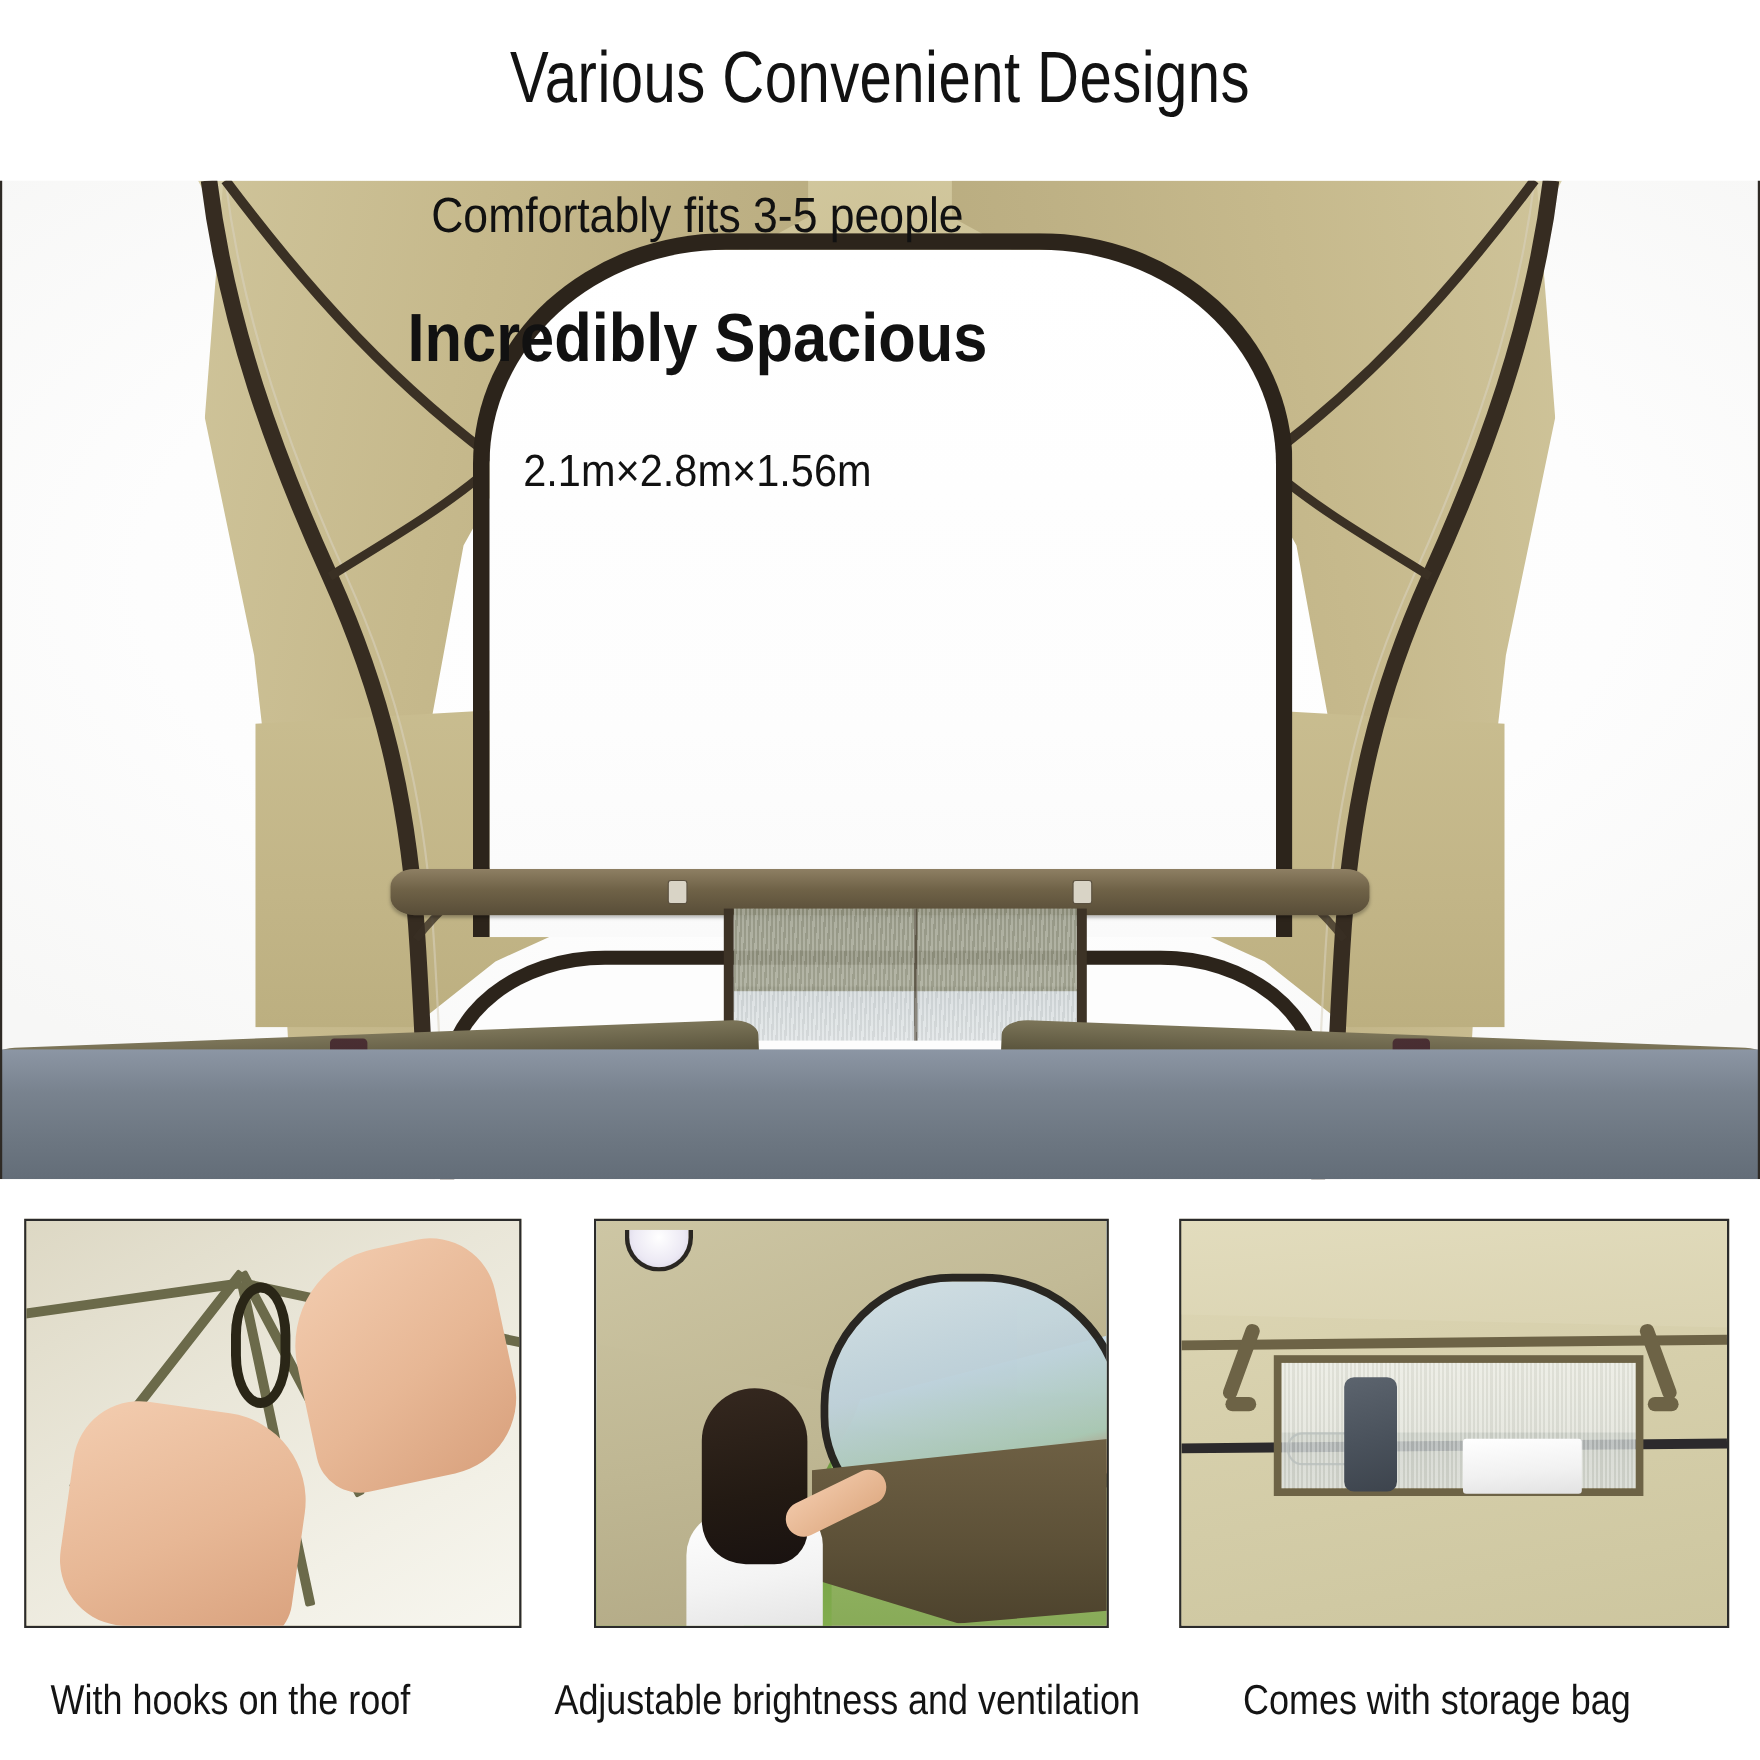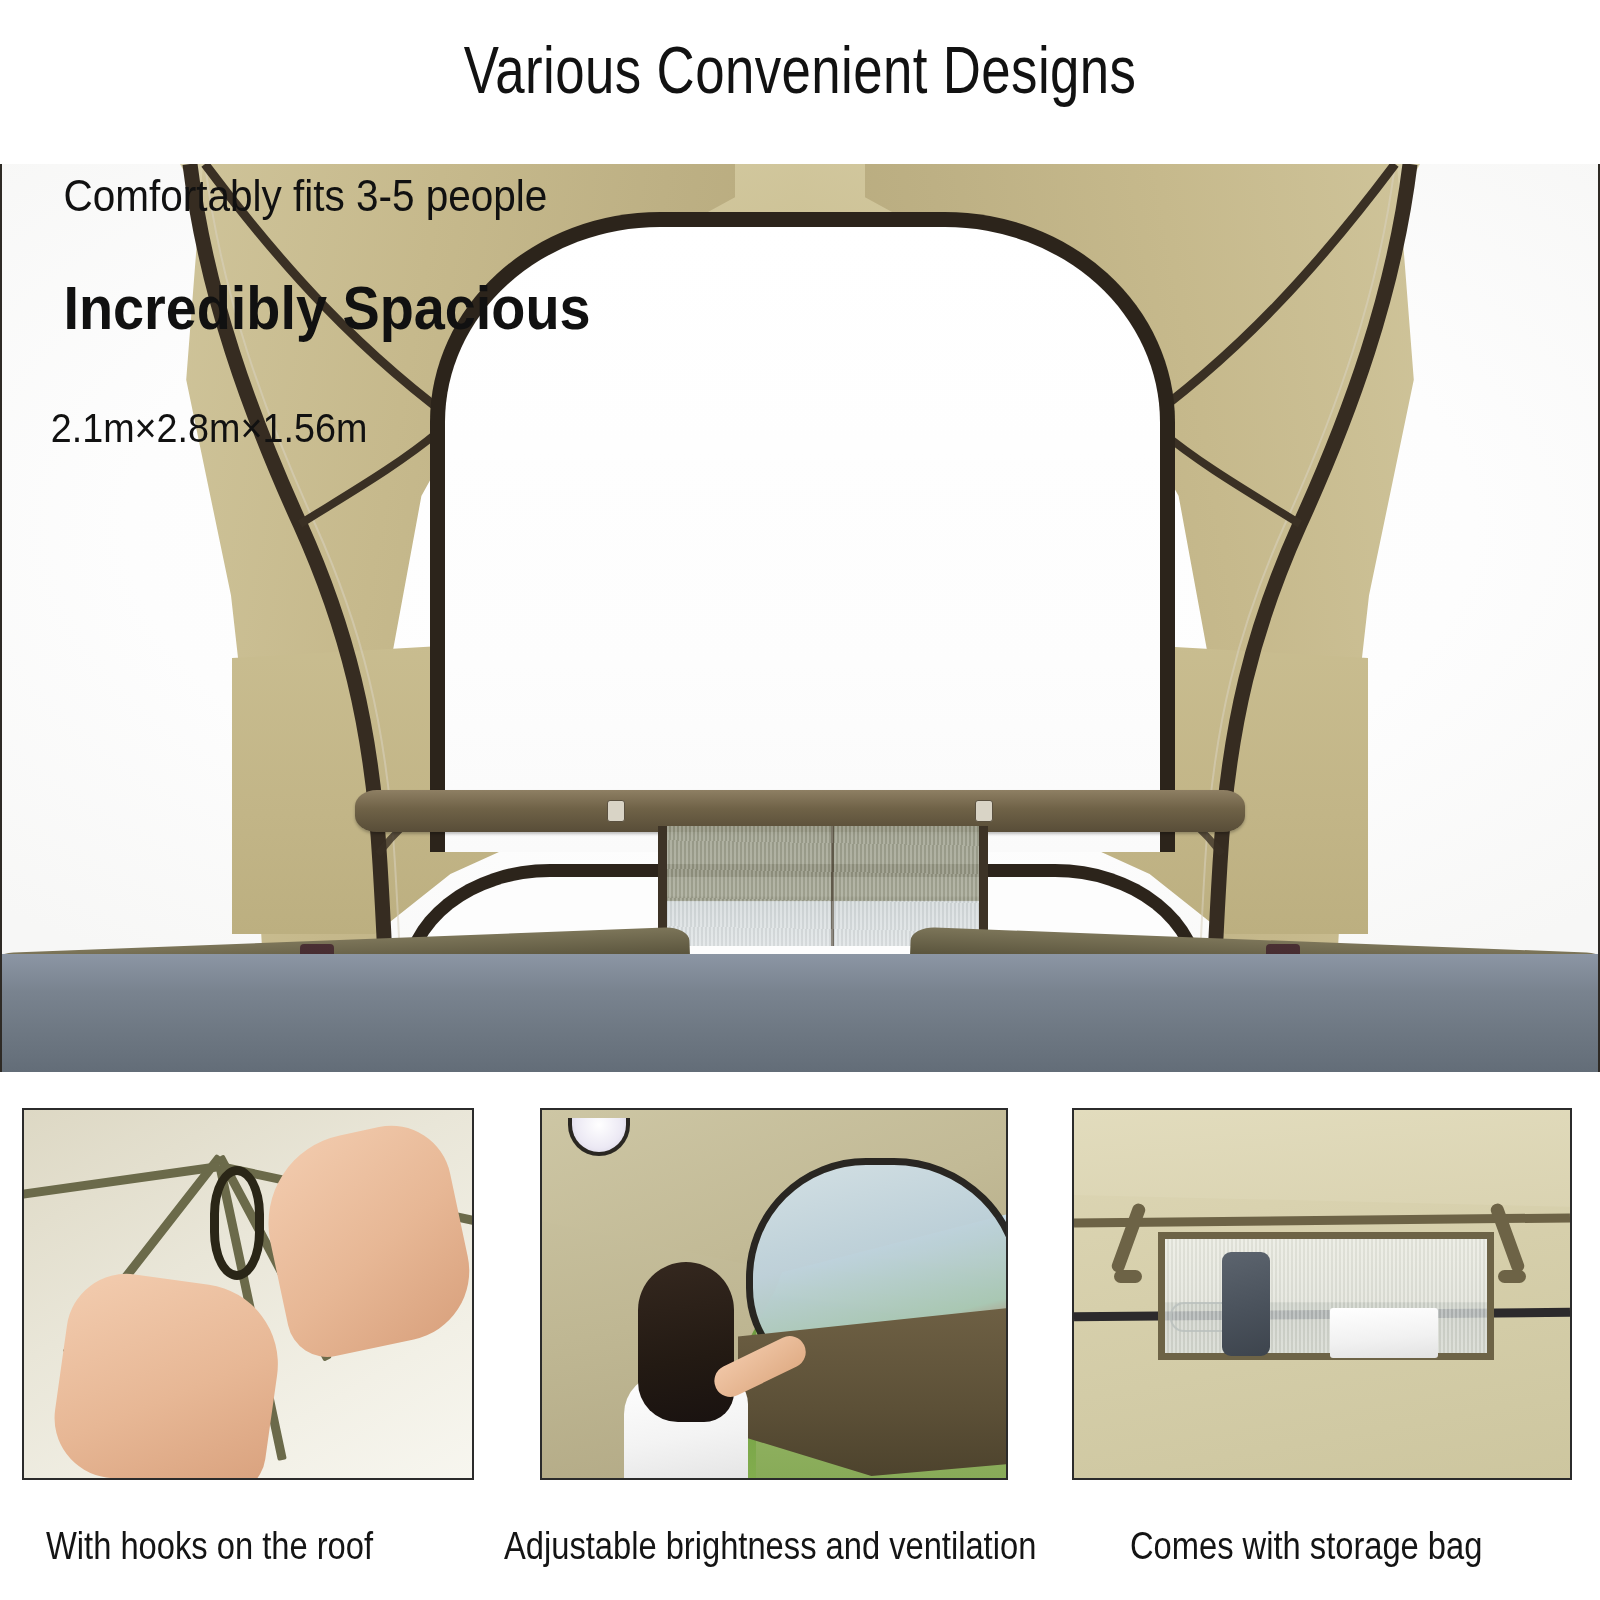--- a/index.html
+++ b/index.html
@@ -123,21 +123,21 @@
     position:absolute;right:-10px;bottom:86px;width:700px;height:46px;
     background:linear-gradient(180deg,#7c7559 0%,#5d573f 55%,#4a452f 100%);
     border-radius:24px/14px;
     transform:rotate(2.2deg);
   }
   .footL{position:absolute;left:300px;bottom:64px;width:34px;height:64px;background:linear-gradient(180deg,#4a2f33 0%,#3a2428 100%);border-radius:4px;}
   .footR{position:absolute;right:300px;bottom:64px;width:34px;height:64px;background:linear-gradient(180deg,#4a2f33 0%,#3a2428 100%);border-radius:4px;}
 
   
   #overlay{
-    position:absolute;left:0;top:168px;width:1268px;text-align:left;
+    position:absolute;left:0;top:168px;width:1268px;text-align:center;
     color:#111;
   }
   #ov-line1{font-size:45px;line-height:56px;font-weight:400;transform:scaleX(.90);}
   #ov-line2{font-size:62px;line-height:84px;font-weight:700;margin-top:42px;transform:scaleX(.90);}
   #ov-line3{font-size:41px;line-height:52px;font-weight:400;margin-top:52px;transform:scaleX(.92);}
 
   
   #thumbs{
     position:absolute;left:0;top:1108px;width:1600px;height:372px;
   }

